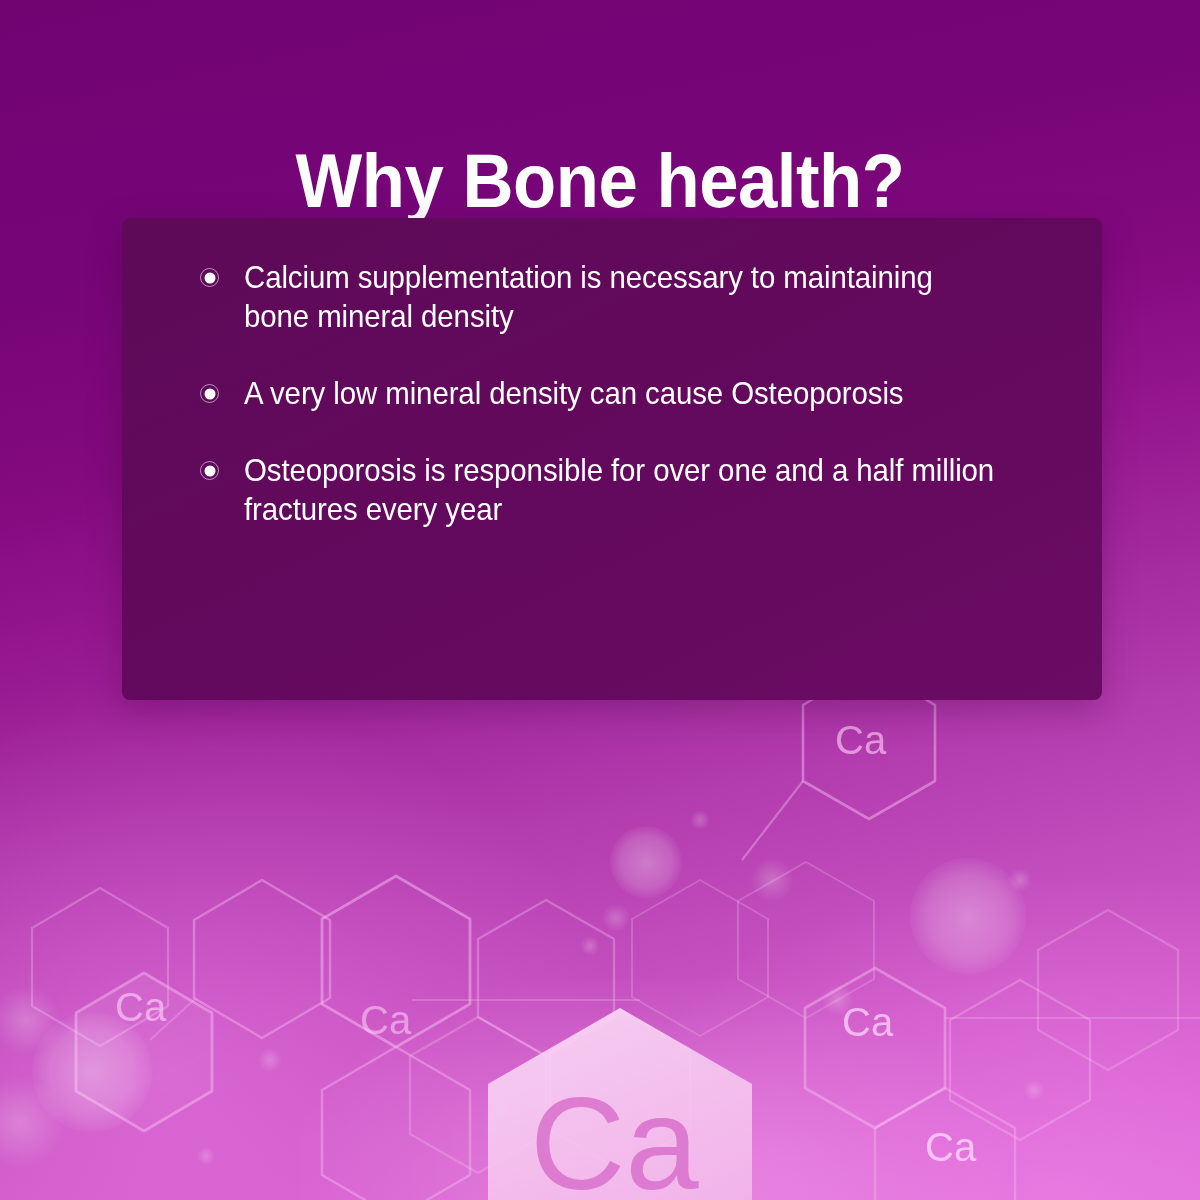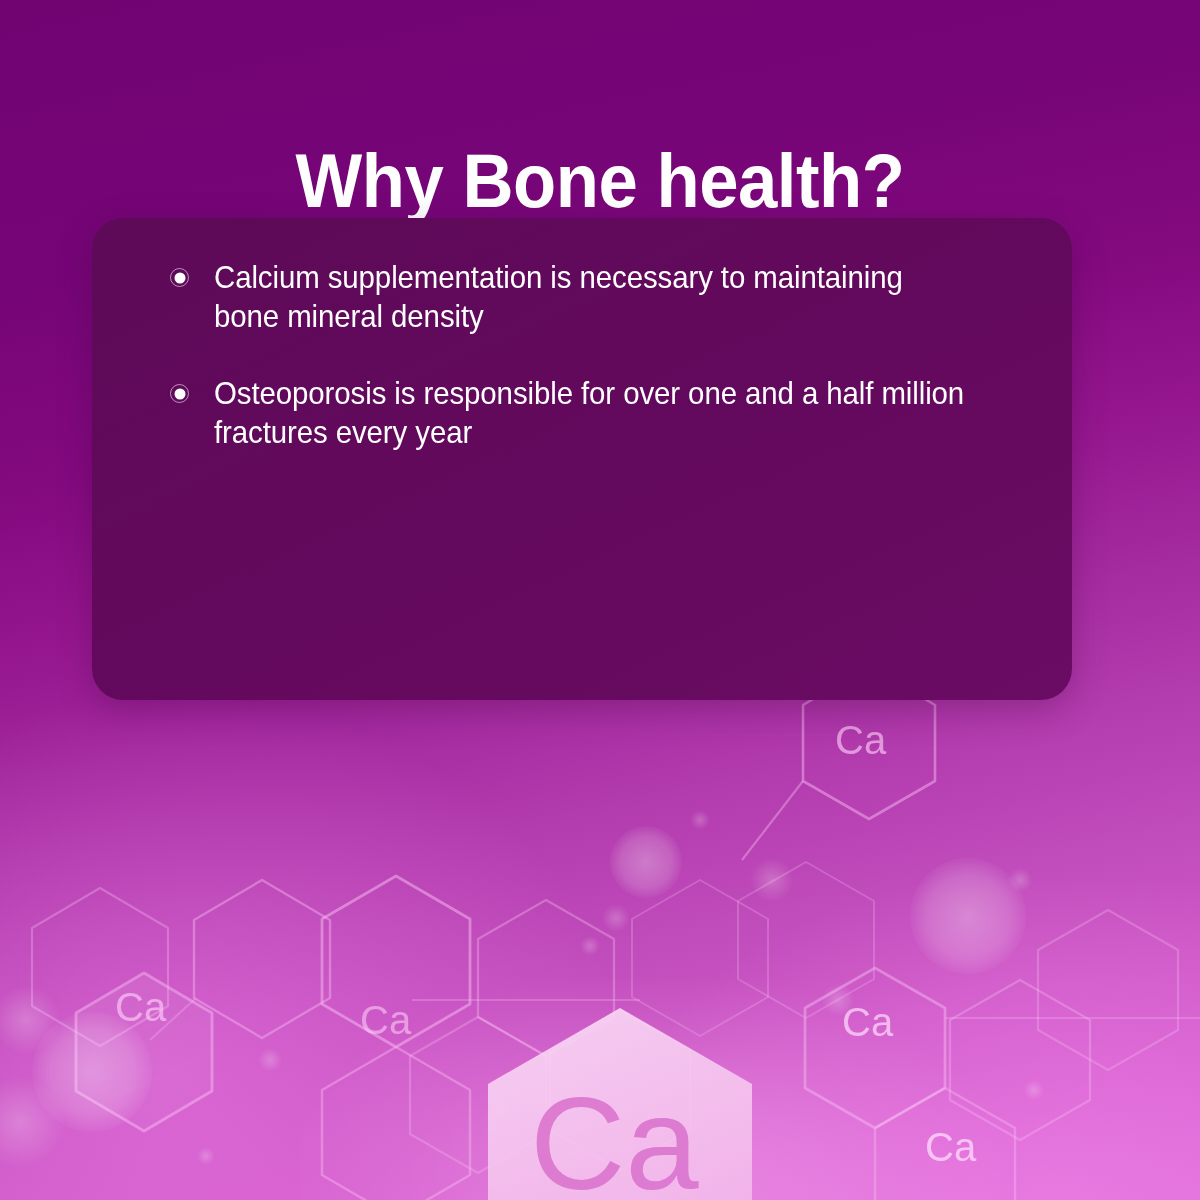--- a/index.html
+++ b/index.html
@@ -72,26 +72,26 @@
     letter-spacing: -0.5px;
     line-height: 1.0;
     transform: scaleX(0.93);
     transform-origin: center top;
     white-space: nowrap;
   }
 
   
   .card {
     position: absolute;
-    left: 92px;
+    left: 122px;
     top: 218px;
     width: 980px;
     height: 482px;
     background: linear-gradient(155deg, #5e0a58 0%, #62095c 40%, #660a60 72%, #6a0c63 100%);
-    border-radius: 31px;
+    border-radius: 8px;
     box-shadow: 0 10px 34px rgba(60,0,56,0.28);
     box-sizing: border-box;
     padding: 40px 80px 40px 64px;
   }
   .bullet-list {
     list-style: none;
     margin: 0;
     padding: 0;
   }
   .bullet-item {
@@ -260,18 +260,22 @@
   <h1 class="title">Why Bone health?</h1>
 
   <div class="card">
     <ul class="bullet-list">
       <li class="bullet-item">
         <span class="bullet-marker"></span>
         <span class="bullet-text">Calcium supplementation is necessary to maintaining bone mineral density</span>
       </li>
       <li class="bullet-item">
         <span class="bullet-marker"></span>
+        <span class="bullet-text">A very low mineral density can cause Osteoporosis</span>
+      </li>
+      <li class="bullet-item">
+        <span class="bullet-marker"></span>
         <span class="bullet-text">Osteoporosis is responsible for over one and a half million fractures every year</span>
       </li>
     </ul>
   </div>
 
 </div>
 
 </body></html>

